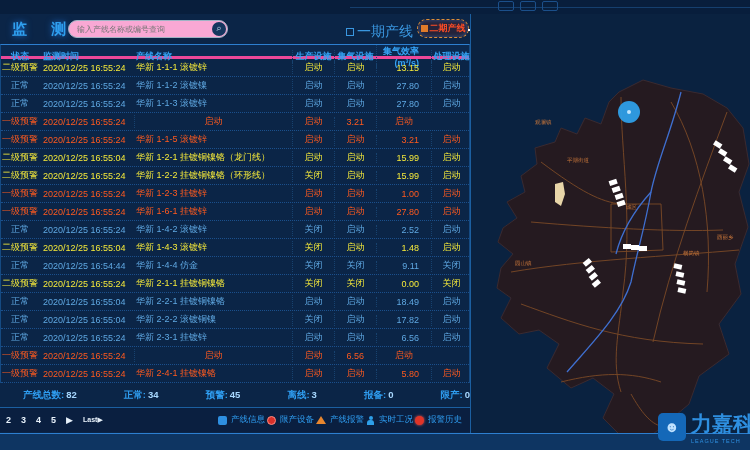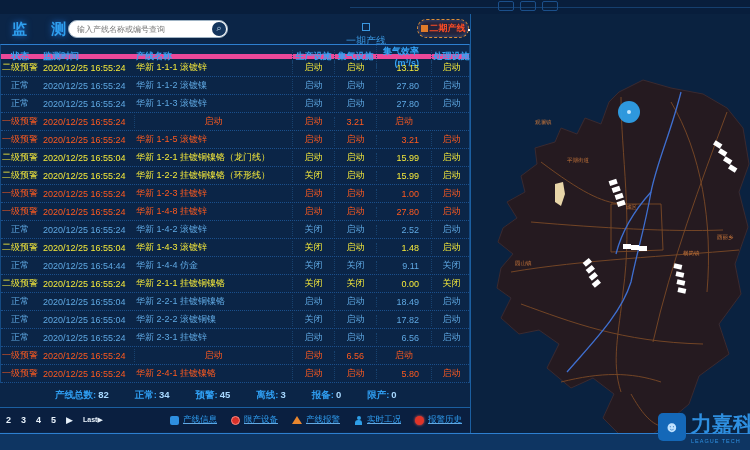--- a/index.html
+++ b/index.html
@@ -7,54 +7,54 @@
   body { font-family:"Liberation Sans","DejaVu Sans",sans-serif; background:#0b2547; position:relative; color:#62a9e3; }
 
   
   .topbar { position:absolute; left:0; top:0; width:750px; height:14px; background:#081e3c; }
   .topline { position:absolute; left:350px; top:7px; width:400px; height:1px; background:#153f6e; }
   .deco-box { position:absolute; top:1px; width:16px; height:10px; border:1px solid #1b4f8a; border-radius:2px; background:transparent; }
 
   
   .hdr { position:absolute; left:0; top:14px; width:470px; height:30px; }
   .title { position:absolute; left:12px; top:6px; font-size:15px; font-weight:bold; letter-spacing:10px; color:#2fa0f0; text-shadow:0 0 6px #1d6fd0; }
-  .search { position:absolute; left:68px; top:6px; width:160px; height:18px; background:#ffffff; border-radius:9px; border:1px solid #9fb3c4; }
+  .search { position:absolute; left:68px; top:6px; width:160px; height:18px; background:#f9a8d4; border-radius:9px; border:1px solid #9fb3c4; }
   .search input { position:absolute; left:8px; top:0; width:128px; height:16px; border:none; outline:none; background:transparent; font-size:8px; color:#667; }
   .search .mag { position:absolute; right:1px; top:1px; width:14px; height:14px; border-radius:50%; background:#15365e; color:#cfe4f5; font-size:9px; line-height:13px; text-align:center; cursor:pointer; }
-  .phase1 { position:absolute; left:346px; top:9px; font-size:10px; color:#3a97e0; display:flex; align-items:center; gap:3px; cursor:pointer;flex-direction:column; }
+  .phase1 { position:absolute; left:346px; top:9px; font-size:14px; color:#3a97e0; display:flex; align-items:center; gap:3px; cursor:pointer; }
   .phase1 .cb { width:8px; height:8px; border:1px solid #3a97e0; background:transparent; display:inline-block; }
   .phase2 { position:absolute; left:417px; top:5px; width:52px; height:19px; border:1px dashed #d8903c; border-radius:10px; background:rgba(120,30,20,.25); color:#ff4d26; font-size:9px; font-weight:bold; display:flex; align-items:center; justify-content:center; gap:2px; cursor:pointer; box-shadow:0 0 4px #33558a inset; }
   .phase2 .cb2 { width:7px; height:7px; background:#e07b2a; display:inline-block; }
   .corner { position:absolute; left:468px; top:15px; width:9px; height:9px; border-top:2px solid #fff; border-right:2px solid #fff; }
 
   
   .panel { position:absolute; left:0; top:44px; width:470px; border-top:1px solid #2d7fd0; border-left:1px solid #154a82; border-right:1px solid #154a82; }
   .trow { display:grid; grid-template-columns:38px 95px 158px 42px 42px 55px 40px; align-items:center; height:18px; font-size:9px; border-bottom:1px dotted #1a4f8c; }
-  .thead { height:14px; color:#35a3f5; font-weight:bold; border-bottom:5px solid #ec4899; background:#0b2950; }
+  .thead { height:14px; color:#35a3f5; font-weight:bold; border-bottom:3px solid #ec4899; background:#0b2950; }
   .c-status { text-align:center; }
   .c-time { padding-left:4px; }
   .c-name { padding-left:2px; }
   .c-mid { text-align:center; border-left:1px dotted #17426f; }
   .c-eff { text-align:right; padding-right:12px; border-left:1px dotted #17426f; }
   .c-treat { text-align:center; border-left:1px dotted #17426f; }
   .lv-normal { color:#5fa8e2; }
   .lv-warn1 { color:#ff5a1e; }
   .lv-warn2 { color:#f6ea3a; }
   .trow.data { cursor:pointer; }
 
   
-  .summary { position:absolute; left:0; top:386px; width:470px; height:18px; font-size:9.5px; display:flex; gap:26px; padding-left:55px; align-items:center; }
+  .summary { position:absolute; left:0; top:386px; width:470px; height:18px; font-size:9.5px; display:flex; gap:16px; padding-left:23px; align-items:center;justify-content:space-between; }
   .summary .lab { color:#2f9df0; font-weight:bold; }
   .summary .val { color:#a8d8ff; font-weight:bold; margin-left:2px; }
 
   
   .footer { position:absolute; left:0; top:407px; width:470px; height:25px; background:#0a1f40; border-top:1px solid #1b5fa0; display:flex; align-items:center; }
   .pages { display:flex; gap:10px; padding-left:6px; align-items:center; }
   .pg { color:#e8f2fb; font-size:9px; font-weight:bold; cursor:pointer; }
-  .legend { display:flex; gap:14px; margin-left:auto; padding-right:8px; align-items:center;text-decoration:underline; }
+  .legend { display:flex; gap:2px; margin-left:auto; padding-right:8px; align-items:center; }
   .leg { display:flex; gap:4px; align-items:center; font-size:8.5px; color:#2f9df0; cursor:pointer; }
   .ic { width:9px; height:9px; display:inline-block; position:relative; }
   .ic-info { background:#2e8fe0; border-radius:2px; }
   .ic-limit { background:#d8302a; border-radius:50%; border:1px solid #ff8a80; }
   .ic-alarm { width:0; height:0; border-left:5px solid transparent; border-right:5px solid transparent; border-bottom:8px solid #e8862e; background:none; }
   .ic-person { background:none; }
   .ic-person:before { content:""; position:absolute; left:2.5px; top:0; width:4px; height:4px; border-radius:50%; background:#2e9fe8; }
   .ic-person:after { content:""; position:absolute; left:1px; top:4.5px; width:7px; height:4.5px; border-radius:3px 3px 0 0; background:#2e9fe8; }
   .ic-history { background:#e03428; border-radius:50%; box-shadow:0 0 3px #ff5a50; }
 
@@ -175,21 +175,21 @@
         <span class="c-time">2020/12/25 16:55:24</span>
         <span class="c-name">华新 1-2-3 挂镀锌</span>
         <span class="c-mid">启动</span>
         <span class="c-mid">启动</span>
         <span class="c-eff">1.00</span>
         <span class="c-treat">启动</span>
       </div>
       <div class="trow data lv-warn1">
         <span class="c-status">一级预警</span>
         <span class="c-time">2020/12/25 16:55:24</span>
-        <span class="c-name">华新 1-4-8 挂镀锌</span>
+        <span class="c-name">华新 1-6-1 挂镀锌</span>
         <span class="c-mid">启动</span>
         <span class="c-mid">启动</span>
         <span class="c-eff">27.80</span>
         <span class="c-treat">启动</span>
       </div>
       <div class="trow data lv-normal">
         <span class="c-status">正常</span>
         <span class="c-time">2020/12/25 16:55:24</span>
         <span class="c-name">华新 1-4-2 滚镀锌</span>
         <span class="c-mid">关闭</span>

